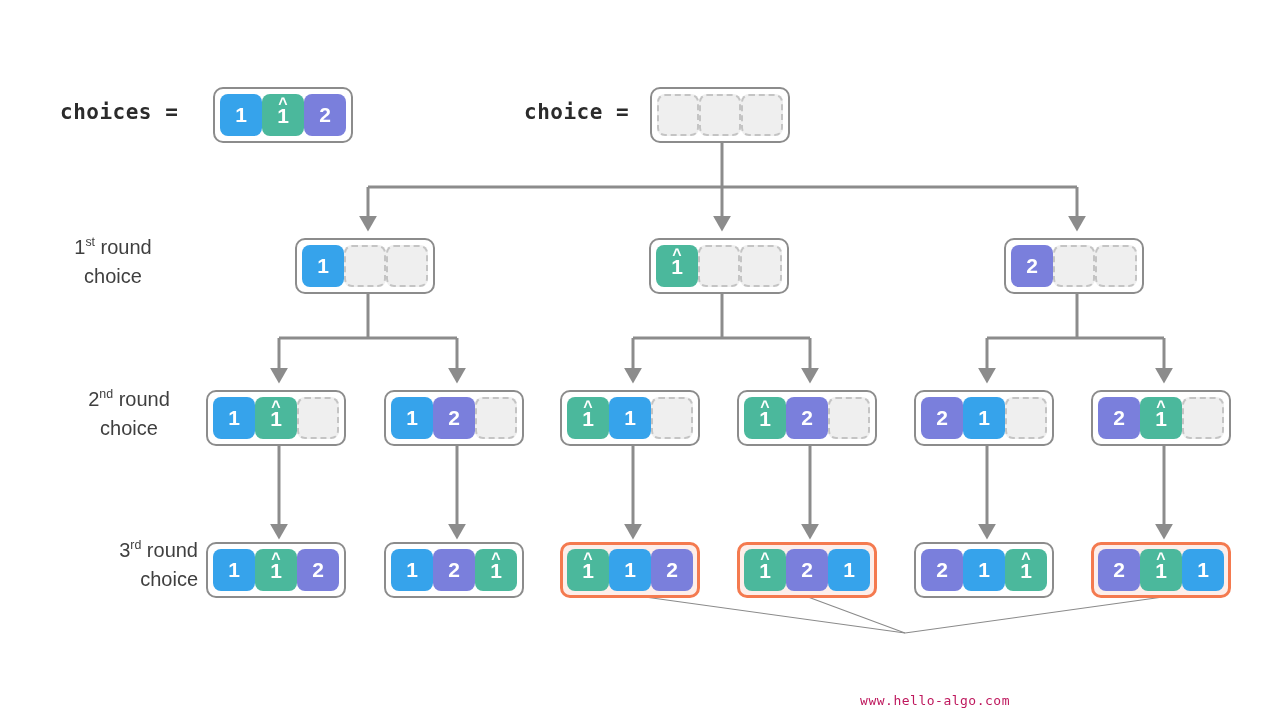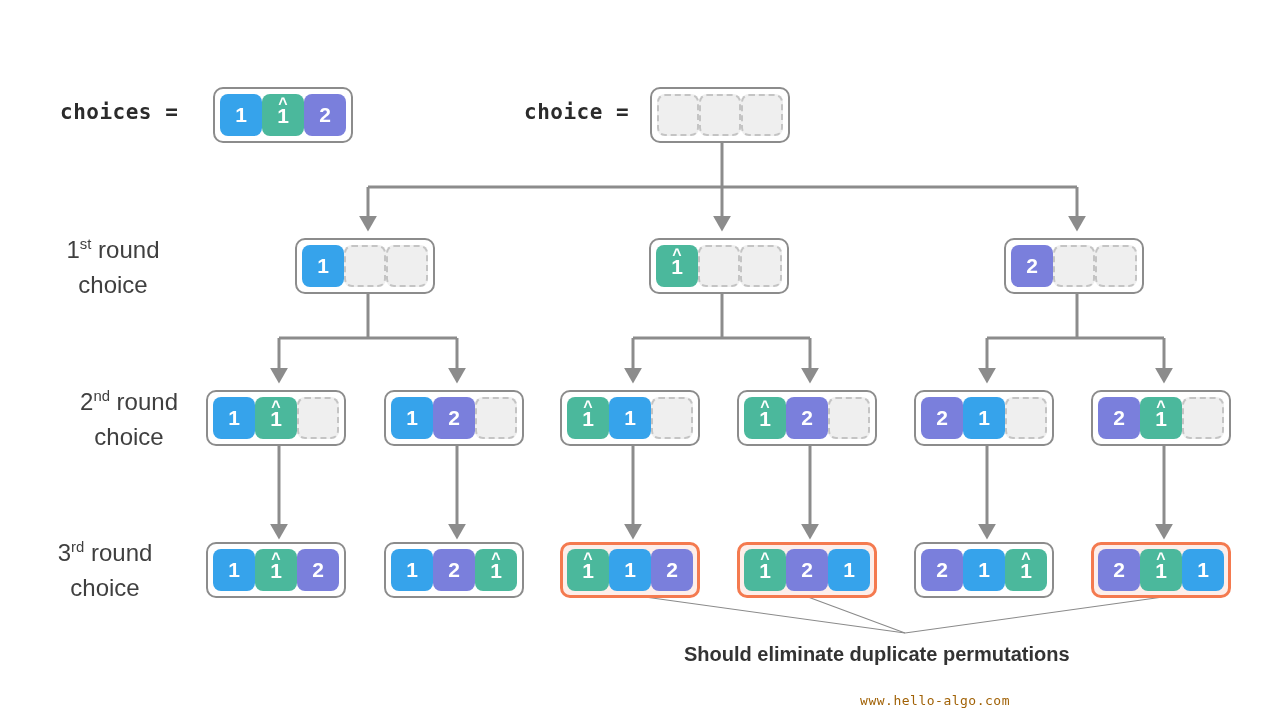--- a/index.html
+++ b/index.html
@@ -43,21 +43,21 @@
     letter-spacing: 0.5px;
     white-space: nowrap;
     z-index: 3;
   }
 
   
   .round-label {
     position: absolute;
     width: 170px;
     text-align: center;
-    font-size: 24px;
+    font-size: 20px;
     line-height: 1.45;
     color: #3f3f3f;
     z-index: 3;
   }
   .round-label sup {
     font-size: 0.62em;
     vertical-align: super;
     line-height: 0;
   }
 
@@ -131,21 +131,21 @@
     z-index: 3;
   }
 
   
   .watermark {
     position: absolute;
     right: 22px;
     bottom: 12px;
     font-family: "DejaVu Sans Mono", "Liberation Mono", monospace;
     font-size: 13px;
-    color: #a16207;
+    color: #be185d;
     letter-spacing: 0.5px;
     z-index: 3;
   }
 </style>
 </head>
 <body>
 
 <div id="canvas">
 
   <svg id="wires" viewBox="0 0 1280 720" xmlns="http://www.w3.org/2000/svg">
@@ -220,21 +220,21 @@
     <span>round</span><br>
     <span>choice</span>
   </div>
 
   <div class="round-label" style="left:44px; top:385px;">
     <span>2</span><sup>nd</sup>
     <span>round</span><br>
     <span>choice</span>
   </div>
 
-  <div class="round-label" style="left:20px; top:536px;">
+  <div class="round-label" style="left:28px; top:536px;text-align:right;">
     <span>3</span><sup>rd</sup>
     <span>round</span><br>
     <span>choice</span>
   </div>
 
   <div class="array" style="left:295px; top:238px;">
       <div class="cell blue">
         <span>1</span>
       </div>
       <div class="cell empty"></div>
@@ -370,16 +370,15 @@
         <span>2</span>
       </div>
       <div class="cell green">
         <span class="hat-wrap"><span class="hat">^</span><span>1</span></span>
       </div>
       <div class="cell blue">
         <span>1</span>
       </div>
     </div>
 
-  <div class="caption" style="left:684px; top:643px;">Should eliminate duplicate permutations</div>
 
   <div class="watermark">www.hello-algo.com</div>
 </div>
 
 </body></html>

